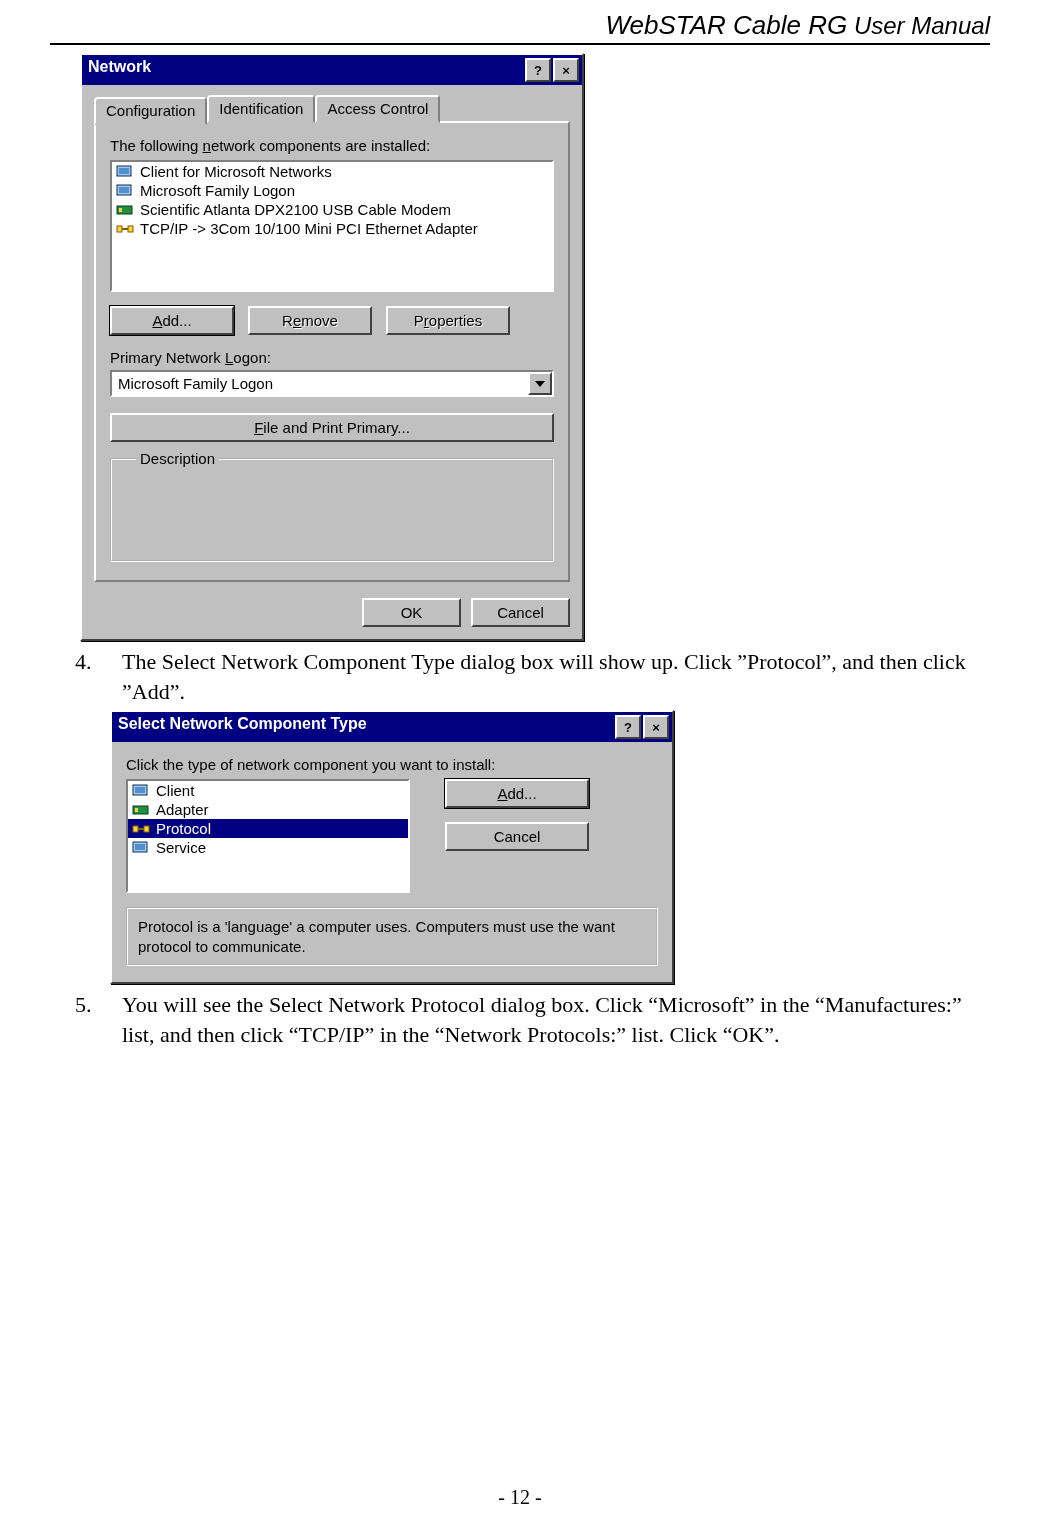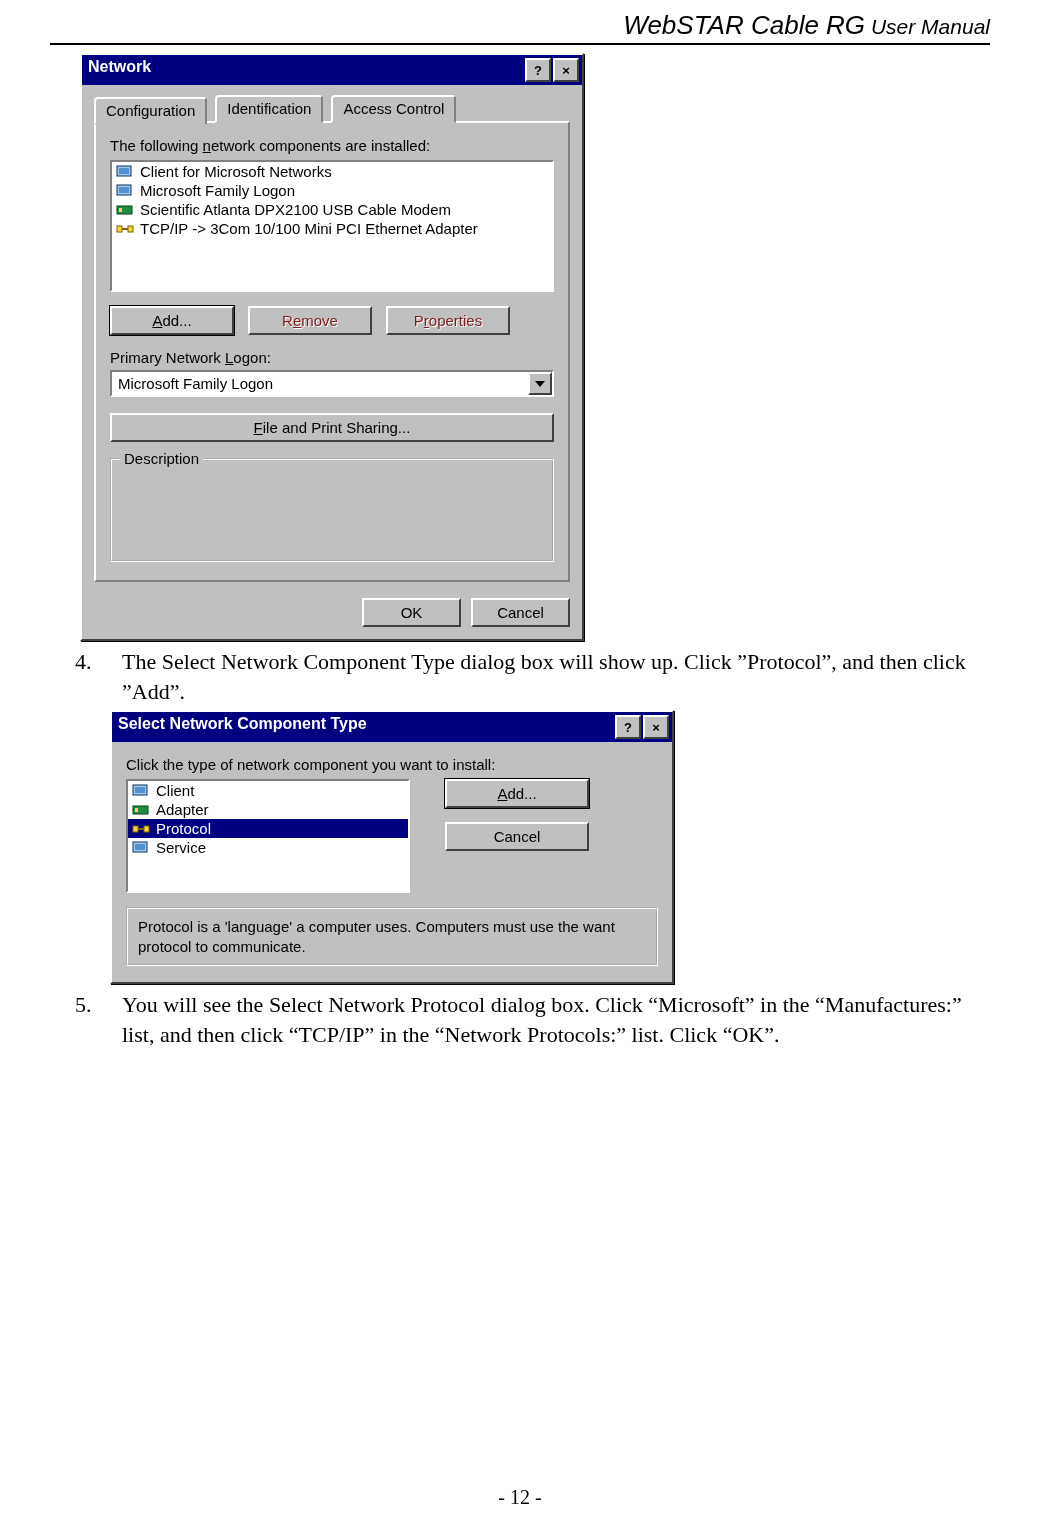--- a/index.html
+++ b/index.html
@@ -1,54 +1,54 @@
 <!DOCTYPE html>
 <html><head>
 <meta charset="utf-8">
 <style>
   html,body{margin:0;padding:0;background:#fff;font-family:"Times New Roman",Times,serif;color:#000}
   .page{width:1040px;min-height:1539px;margin:0 auto;position:relative;box-sizing:border-box;padding:0 50px}
   .hdr{text-align:right;font-family:Verdana,Geneva,sans-serif;padding-top:10px}
   .hdr .brand{font-style:italic;font-size:26px}
-  .hdr .um{font-style:italic;font-size:21px}
+  .hdr .um{font-style:italic;font-size:24px}
   .rule{border:none;border-top:2px solid #000;margin:2px 0 8px 0}
   .footer{position:absolute;bottom:30px;left:0;right:0;text-align:center;font-size:20px}
   
   ol.steps{list-style:none;margin:0;padding:0;font-size:22px;line-height:1.35}
   ol.steps>li{display:flex;gap:22px;margin:6px 0 4px 25px}
   ol.steps .num{min-width:25px}
   
   .win{font-family:"MS Sans Serif",Tahoma,Arial,sans-serif;font-size:15px;color:#000}
   .dlg{background:#c0c0c0;border:2px solid;border-color:#fff #404040 #404040 #fff;box-shadow:1px 1px 0 #000;display:inline-block}
   .titlebar{background:linear-gradient(#000080,#000080);color:#fff;font-weight:bold;display:flex;align-items:flex-start;padding:3px 3px 3px 6px;font-size:16px}
   .titlebar .spacer{flex:1}
   .tbtn{width:22px;height:20px;background:#c0c0c0;border:2px solid;border-color:#fff #404040 #404040 #fff;color:#000;font-family:Arial;font-size:13px;font-weight:bold;display:flex;align-items:center;justify-content:center;margin-left:2px;cursor:default}
   .dlg-body{padding:10px 12px 12px 12px}
-  .tabs{display:flex;gap:8px;margin-bottom:-2px;position:relative;z-index:2}
+  .tabs{display:flex;gap:0;margin-bottom:-2px;position:relative;z-index:2}
   .tab{background:#c0c0c0;border:2px solid;border-color:#fff #808080 #c0c0c0 #fff;border-radius:4px 4px 0 0;padding:3px 10px 4px 10px;font-size:15px;cursor:default;position:relative}
   .tab.active{border-bottom-color:#c0c0c0;top:2px;z-index:3}
   .tabpanel{border:2px solid;border-color:#fff #808080 #808080 #fff;padding:14px 14px 18px 14px;position:relative;z-index:1}
   .sunken{background:#fff;border:2px solid;border-color:#808080 #fff #fff #808080}
   .listbox{height:128px;overflow:hidden}
   .li{display:flex;align-items:flex-end;gap:6px;padding:1px 4px}
   .li.sel{background:#000080;color:#fff}
   .ico{width:18px;height:16px;flex:0 0 18px}
   .ico svg{width:18px;height:16px;display:block}
   .btnrow{display:flex;gap:14px;margin-top:14px}
   .wbtn{background:#c0c0c0;border:2px solid;border-color:#fff #404040 #404040 #fff;padding:4px 0;text-align:center;cursor:default;font-size:15px;min-width:120px}
   .wbtn.default{box-shadow:0 0 0 1px #000}
-  .wbtn.dis{color:#7f1d1d;text-shadow:1px 1px 0 #fff}
+  .wbtn.dis{color:#000000;text-shadow:1px 1px 0 #fff}
   .wbtn .u{text-decoration:underline}
   .lbl{margin-top:14px}
   .lbl .u{text-decoration:underline}
   .combo{display:flex;margin-top:4px}
   .combo .val{flex:1;padding:3px 6px}
   .combo .arrow{width:20px;background:#c0c0c0;border:2px solid;border-color:#fff #404040 #404040 #fff;display:flex;align-items:center;justify-content:center}
   .grp{border:2px groove #fff;margin-top:16px;padding:10px;position:relative;height:80px}
-  .grp>.cap{position:absolute;top:-10px;left:8px;background:#c0c0c0;padding:0 4px}
+  .grp>.cap{position:absolute;top:-10px;left:24px;background:#c0c0c0;padding:0 4px}
   .dlg-actions{display:flex;justify-content:flex-end;gap:10px;padding:4px 12px 12px 0}
   
   .dlg2 .dlg-body{padding:14px 14px 16px 14px}
   .row2{display:flex;gap:35px;align-items:flex-start}
   .list2{width:280px;height:110px}
   .col-btns{display:flex;flex-direction:column;gap:14px}
   .grp2{border:2px groove #fff;margin-top:14px;padding:8px 10px}
   .grp2 p{margin:0;font-size:15px;line-height:1.3}
 </style>
 </head>
@@ -135,21 +135,21 @@
           <div class="combo sunken">
             <div class="val">Microsoft Family Logon</div>
             <div class="arrow">
                 <svg width="10" height="6">
                   <polygon points="0,0 10,0 5,6" fill="#000"></polygon>
                 </svg>
               </div>
           </div>
 
           <div style="margin-top:16px">
-            <div class="wbtn" style="min-width:180px"><span class="u">F</span><span>ile and Print Sharing...</span></div>
+            <div class="wbtn" style="min-width:180px"><span class="u">F</span><span>ile and Print Primary...</span></div>
           </div>
 
           <div class="grp">
             <span class="cap">Description</span>
           </div>
         </div>
       </div>
       <div class="dlg-actions">
         <div class="wbtn" style="min-width:95px"><span>OK</span></div>
         <div class="wbtn" style="min-width:95px"><span>Cancel</span></div>

